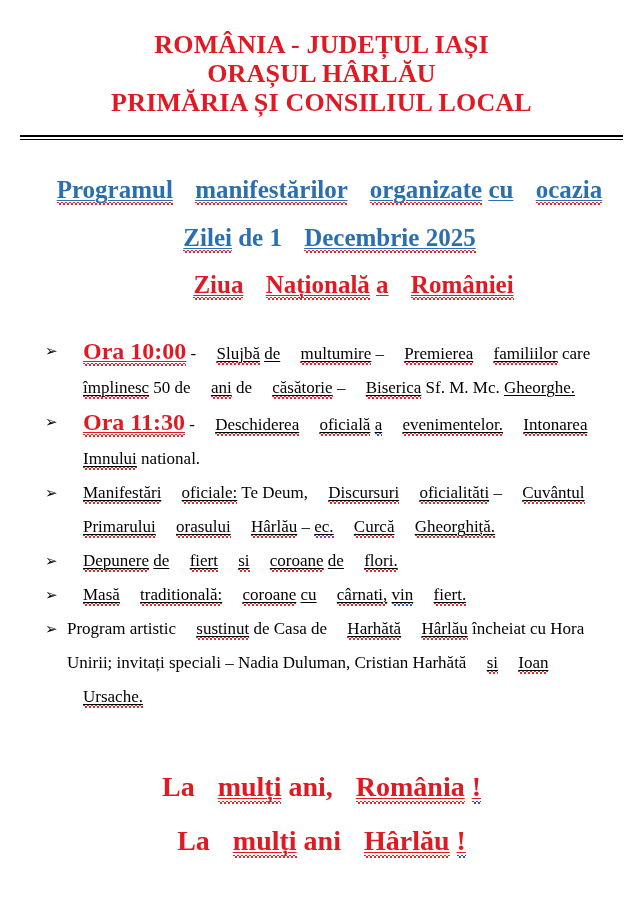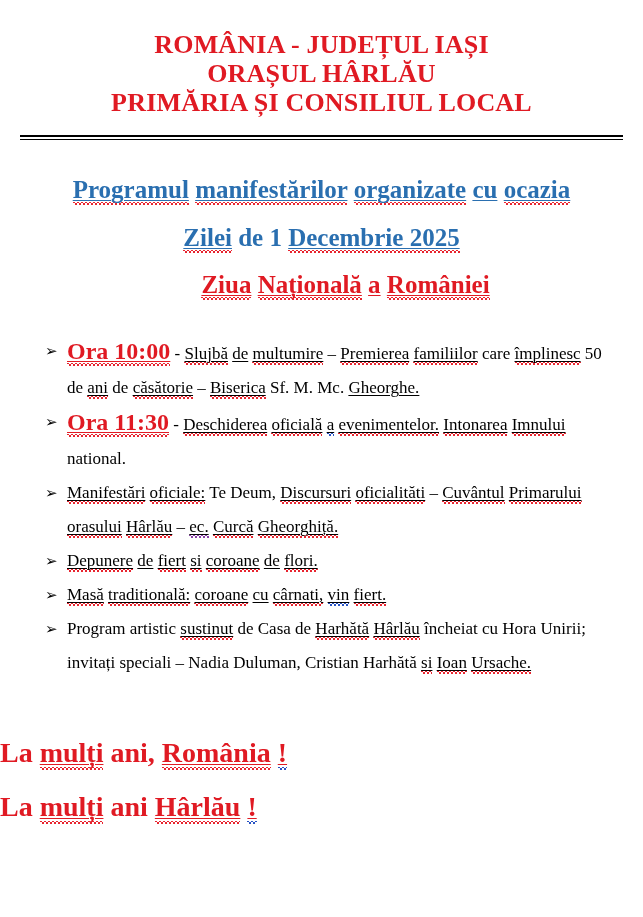--- a/index.html
+++ b/index.html
@@ -96,21 +96,21 @@
     color: #000000;
   }
   .hour {
     color: #e01a23;
     font-weight: bold;
     font-size: 24px;
   }
 
   
   .closing {
-    text-align: left;
+    text-align: center;
     margin-top: 46px;
   }
   .closing-line {
     color: #e01a23;
     font-weight: bold;
     font-size: 28px;
     line-height: 54px;
     white-space: nowrap;
   }
 
@@ -129,20 +129,21 @@
     background-position: left bottom 0px;
     background-size: 4px 3px;
     padding-bottom: 2px;
   }
   .sq {
     background-image:
       linear-gradient(45deg, transparent 45%, #e8242f 45%, #e8242f 62%, transparent 62%),
       linear-gradient(-45deg, transparent 45%, #e8242f 45%, #e8242f 62%, transparent 62%);
     background-size: 4px 3px, 4px 3px;
     background-position: left bottom, 2px bottom;
+    margin-left: 16px;
   }
   .sqb {
     background-image:
       linear-gradient(45deg, transparent 45%, #2752c4 45%, #2752c4 62%, transparent 62%),
       linear-gradient(-45deg, transparent 45%, #2752c4 45%, #2752c4 62%, transparent 62%);
     background-size: 4px 3px, 4px 3px;
     background-position: left bottom, 2px bottom;
   }
   .sqp {
     background-image:

